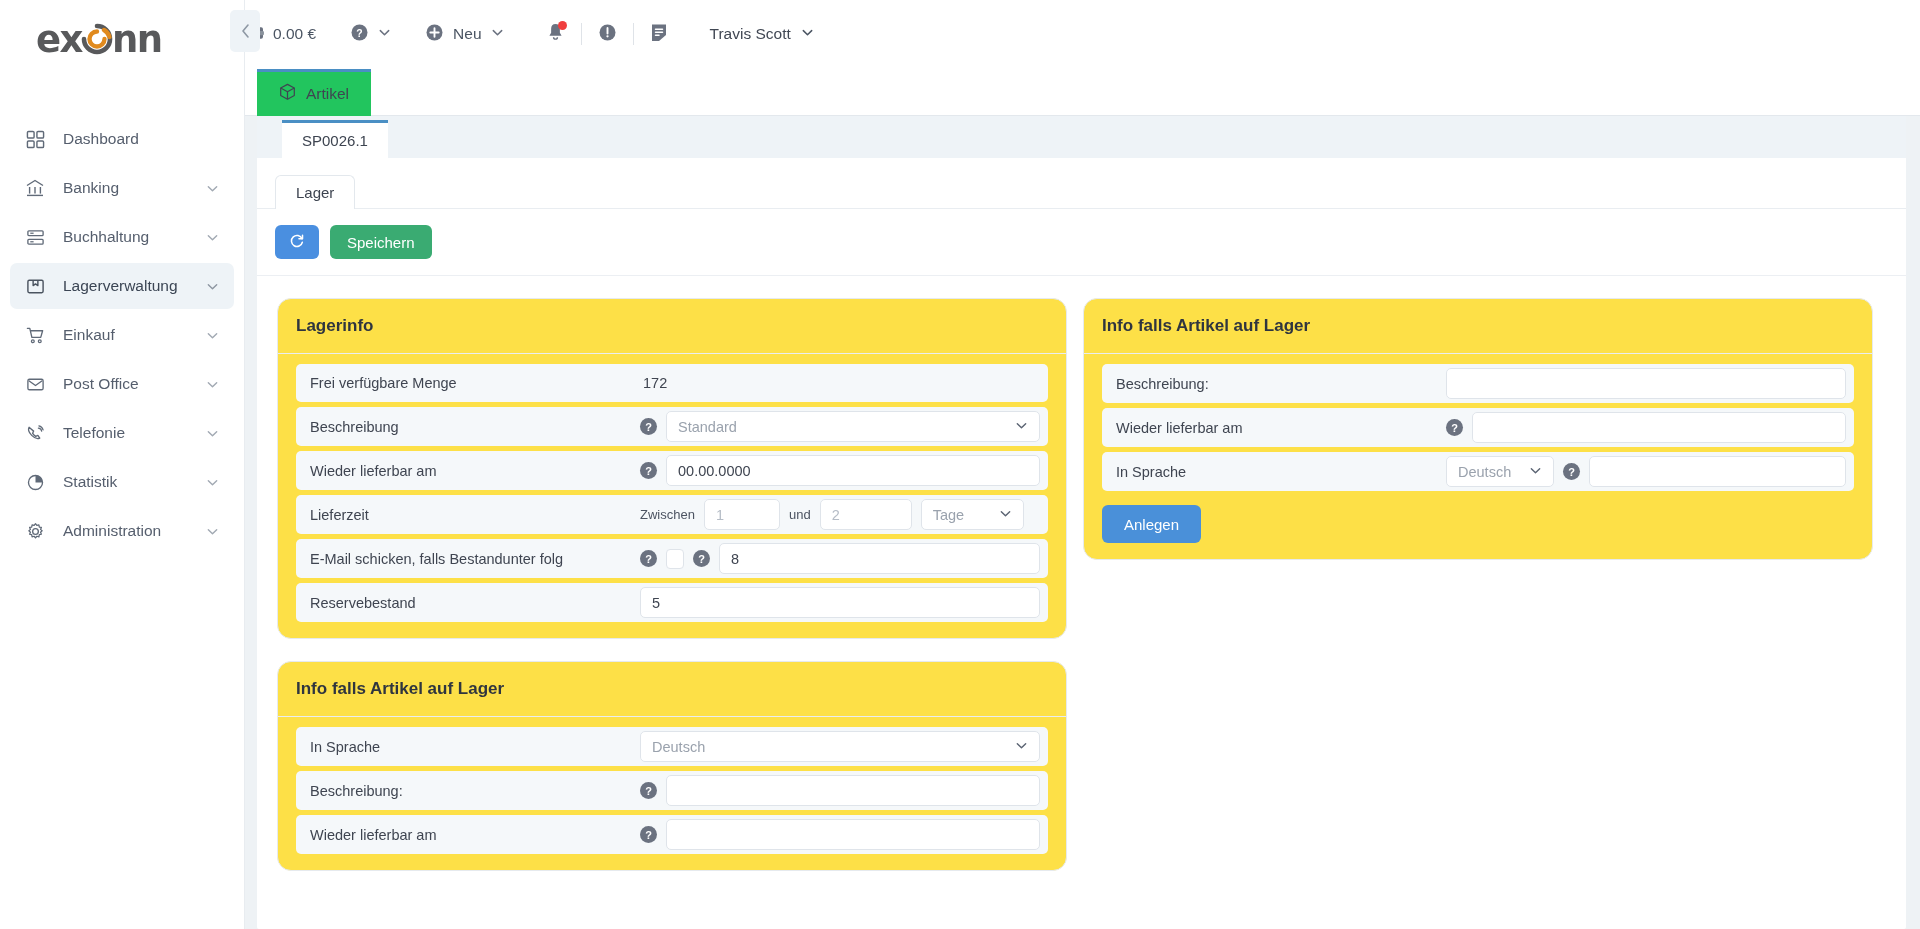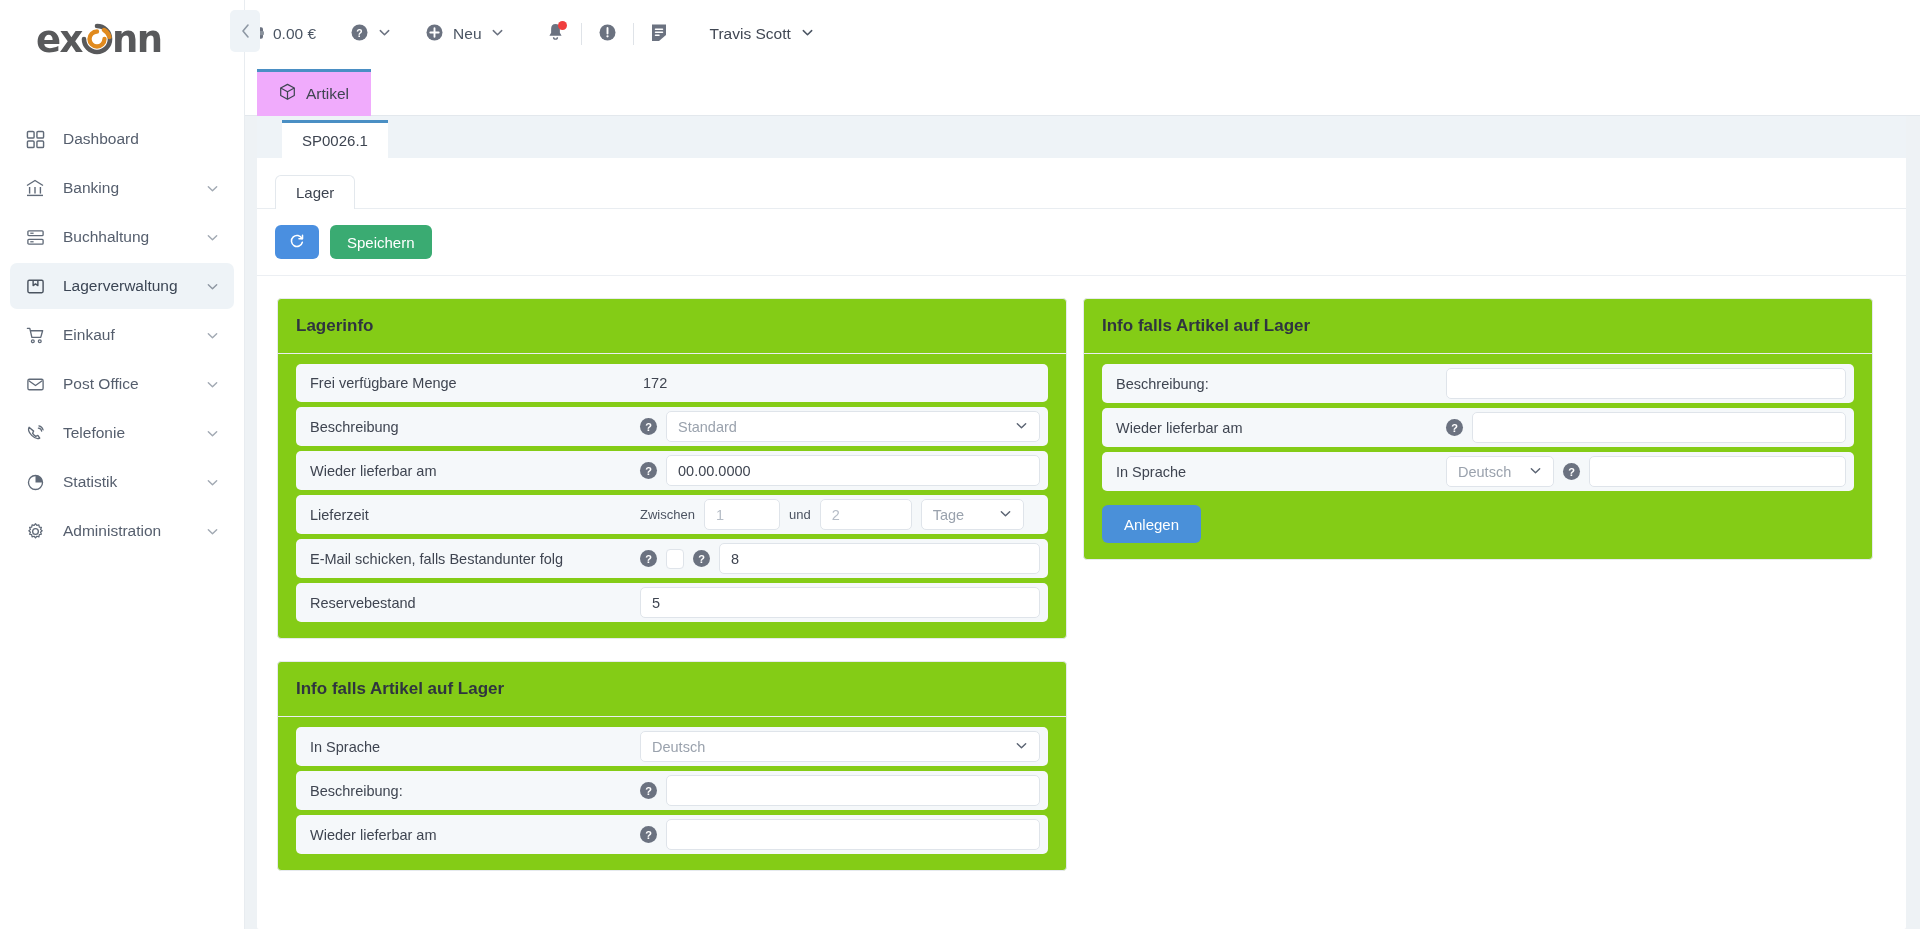--- a/index.html
+++ b/index.html
@@ -61,21 +61,21 @@
   .bell-dot { position: absolute; top: -1px; right: -2px; width: 9px; height: 9px; border-radius: 50%; background: #f03e3e; }
   .user-name { font-size: 15.5px; color: #404753; margin-right: 10px; }
 
   
   .tabstrip {
     height: 48px; background: #ffffff; display: flex; align-items: flex-end;
     border-bottom: 1px solid #e3e8ed; padding-left: 12px; flex: none;
   }
   .mod-tab {
     display: flex; align-items: center; gap: 10px;
-    height: 47px; padding: 0 22px; background: #f0abfc;
+    height: 47px; padding: 0 22px; background: #22c55e;
     border-top: 3px solid #4a8fc4; font-size: 15.5px; color: #3f4551;
     cursor: pointer; position: relative; top: 1px;
   }
 
   
   .panel {
     margin: 0 14px 0 12px; background: #ffffff; flex: 1;
     display: flex; flex-direction: column; min-height: 0;
     border-radius: 2px;
   }
@@ -102,21 +102,21 @@
   .btn-refresh { width: 44px; height: 34px; background: #4a8fe0; }
   .btn-save { height: 34px; padding: 0 17px; background: #3aab72; }
   .btn-create { height: 38px; padding: 0 22px; background: #4a90d9; border-radius: 6px;
                 font-size: 15px; color:#fff; border:none; cursor:pointer; }
 
   .content { flex: 1; display: flex; gap: 16px; padding: 22px 20px 0 20px; min-height: 0; align-items: flex-start; }
   .col { display: flex; flex-direction: column; gap: 22px; }
   .col-left { width: 790px; flex: none; }
   .col-right { width: 790px; flex: none; }
 
-  .card { border: 1px solid #e6eaee; border-radius: 4px; background: #84cc16; overflow: hidden; }
+  .card { border: 1px solid #e6eaee; border-radius: 14px; background: #fde047; overflow: hidden; }
   .card-head { padding: 17px 18px; border-bottom: 1px solid #e9edf1; }
   .card-title { font-size: 17px; font-weight: 700; color: #2f353f; }
   .card-body { padding: 10px 18px 16px 18px; }
 
   .row {
     display: flex; align-items: center; min-height: 38px;
     background: #f5f8fa; border-radius: 5px; margin-bottom: 5px; padding: 4px 8px 4px 14px;
   }
   .row-label { font-size: 14.5px; color: #3f4551; flex: none; width: 330px; }
   .row-field { flex: 1; display: flex; align-items: center; gap: 9px; }

